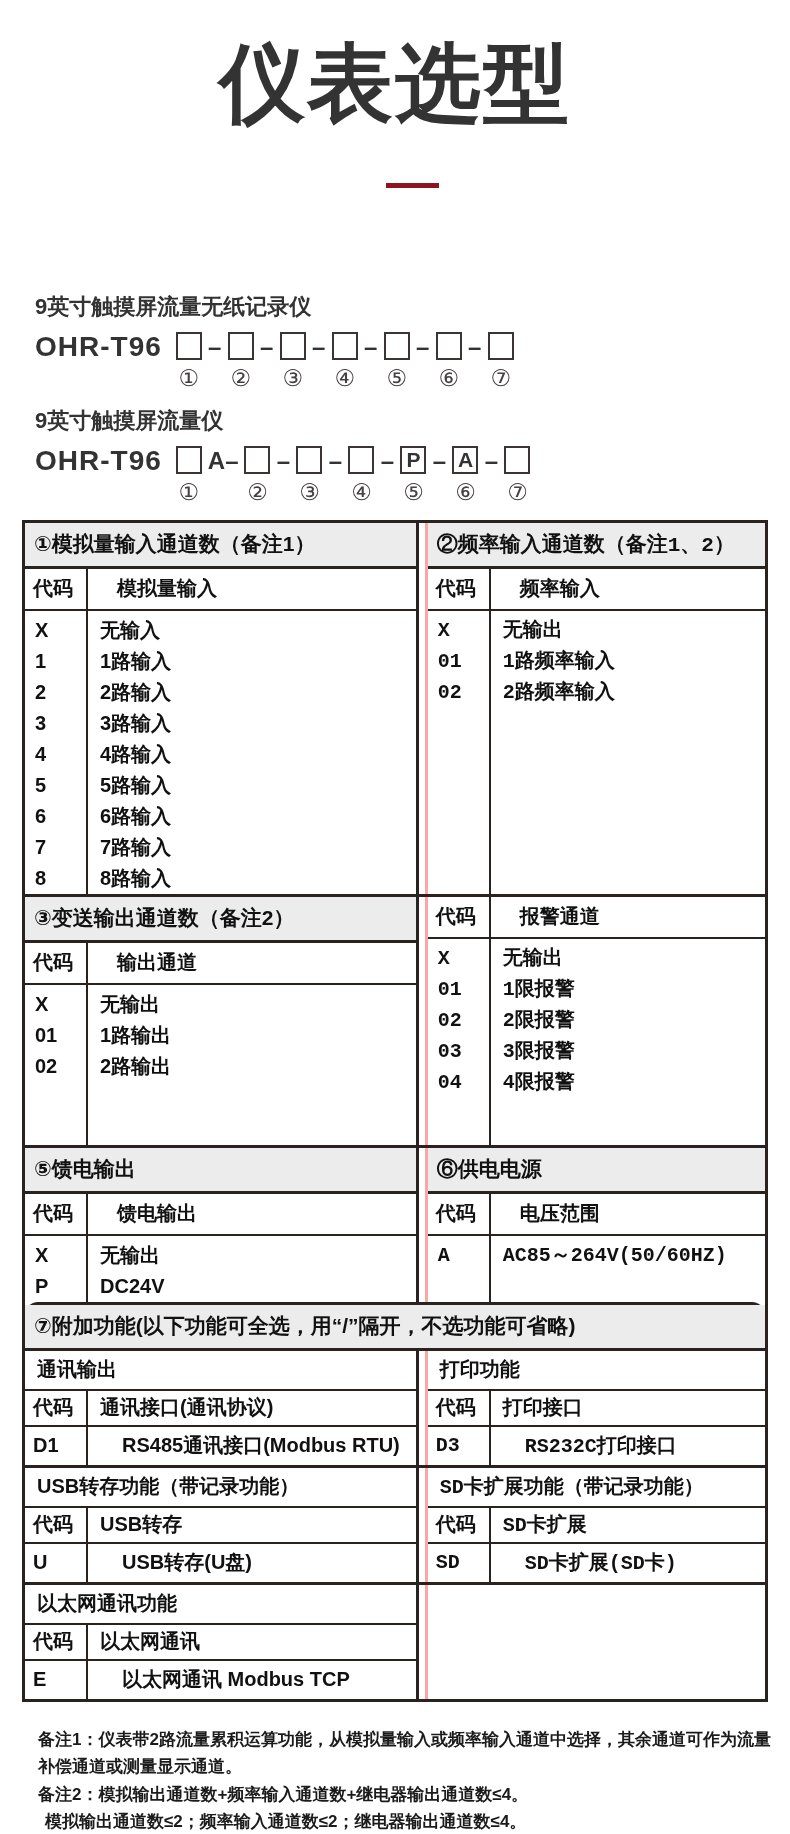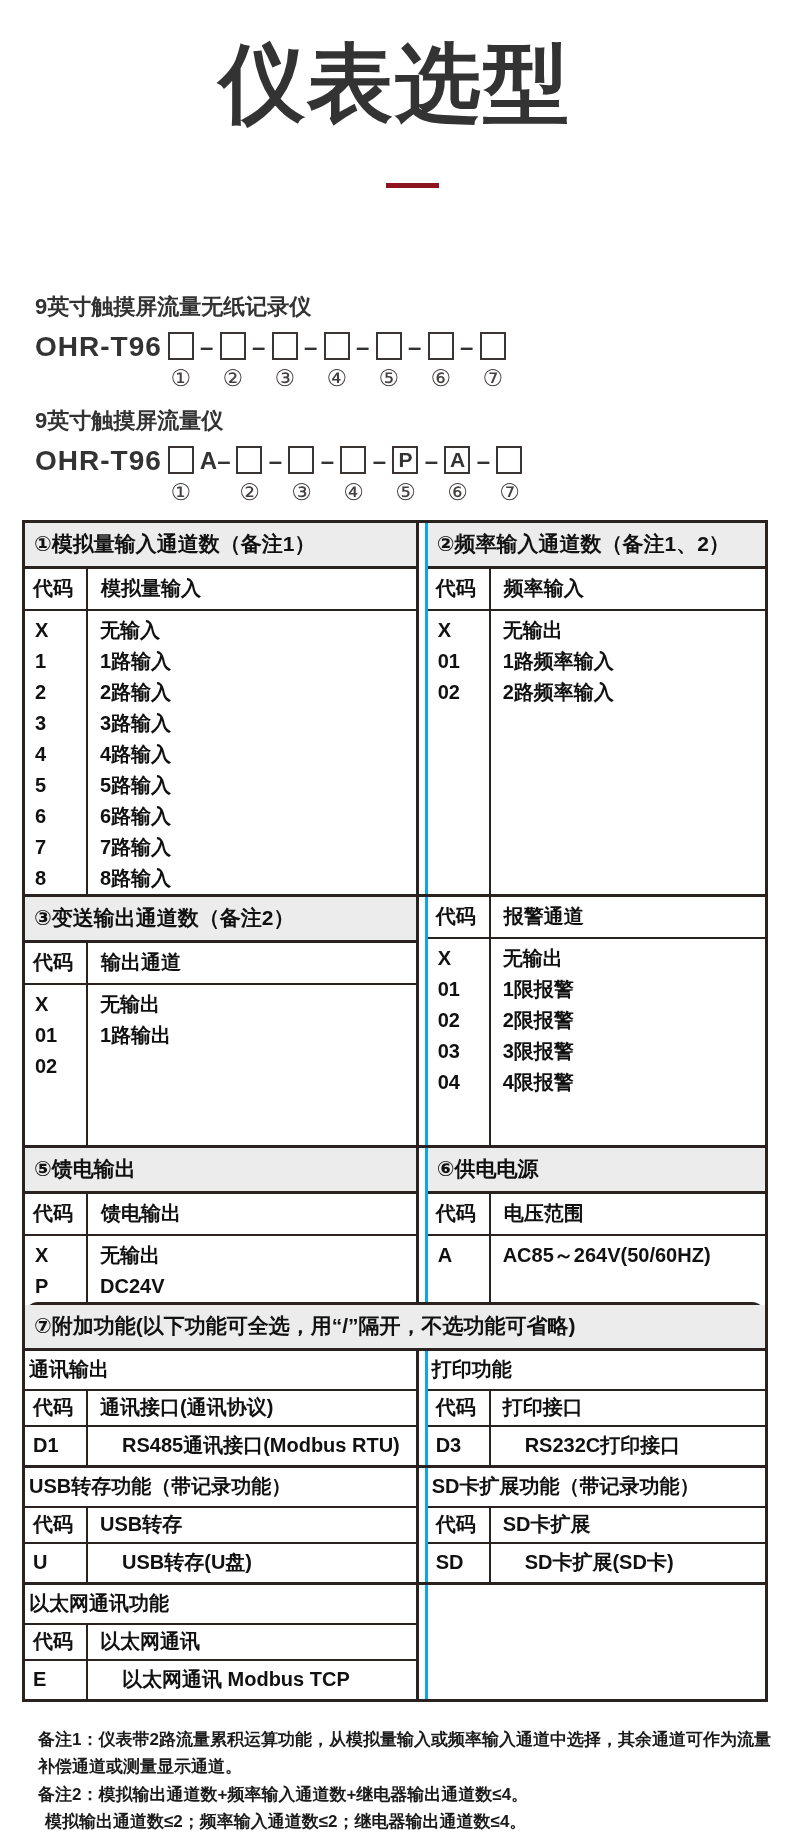--- a/index.html
+++ b/index.html
@@ -10,63 +10,63 @@
   
   .title{
     margin:36px 0 0 0;text-align:center;font-size:86px;line-height:1.1;
     font-weight:900;color:#333333;letter-spacing:2px;
   }
   .underline{width:53px;height:5px;margin:52px auto 0 auto;transform:translateX(17px);}
   
   .models{margin:104px 0 0 35px;}
   .model-label{font-size:22px;font-weight:700;color:#333;margin-bottom:10px;}
   .model-line{display:flex;align-items:flex-start;margin-bottom:16px;}
-  .prefix{height:32px;line-height:30px;font-size:28px;font-weight:700;letter-spacing:1px;color:#333;padding-right:6px;}
+  .prefix{height:32px;line-height:30px;font-size:28px;font-weight:700;letter-spacing:1px;color:#333;padding-right:14px;}
   .slot{display:inline-flex;flex-direction:column;align-items:center;}
   .mbox{
     width:26px;height:28px;box-sizing:border-box;border:2px solid #3a3533;
     display:flex;align-items:center;justify-content:center;
     font-size:21px;font-weight:700;color:#333;
   }
   .msep{height:30px;display:flex;align-items:center;padding:0 6px;font-size:24px;font-weight:700;color:#333;min-width:14px;justify-content:center;}
   .mnum{margin-top:7px;font-size:23px;font-weight:400;color:#454140;line-height:1;}
   
   .mtable{margin:14px 0 8px 22px;width:746px;box-sizing:border-box;border:3px solid #29221e;}
   .band{display:flex;border-top:3px solid #29221e;}
   .band.first{border-top:none;}
   .band.full{display:block;border-radius:13px;}
   .half{box-sizing:border-box;display:flex;flex-direction:column;}
   .half.l{width:53.2%;border-right:3px solid #29221e;}
   .gapcol{width:6px;background:#fff;}
-  .half.r{flex:1;border-left:3px solid #0ea5e9;}
+  .half.r{flex:1;border-left:3px solid #fca5a5;font-family:Liberation Mono, monospace;}
   .sec-head{
     background:#ececec;height:46px;box-sizing:border-box;border-bottom:3px solid #29221e;
     display:flex;align-items:center;padding-left:9px;font-size:21px;font-weight:700;color:#111;
   }
   .sec-head.nob{border-bottom:none;height:43px;}
   .code-head{
     display:flex;align-items:stretch;height:42px;box-sizing:border-box;
     border-bottom:2px solid #29221e;font-size:20px;font-weight:700;color:#111;
   }
   .code-head .cc,.data-area .cc,.prow .cc{
     width:63px;box-sizing:border-box;border-right:2px solid #29221e;
   }
   .code-head .cc{display:flex;align-items:center;padding-left:8px;}
-  .code-head .dc{flex:1;display:flex;align-items:center;padding-left:13px;}
+  .code-head .dc{flex:1;display:flex;align-items:center;padding-left:29px;}
   .data-area{display:flex;flex:1;}
   .data-area .cc{padding:4px 0 0 10px;}
   .data-area .dc{flex:1;padding:4px 0 0 12px;}
   .b1 .data-area{min-height:283px;}
   .b2 .data-area{min-height:160px;}
   .b3 .data-area{min-height:66px;}
   .drow{height:31px;line-height:31px;font-size:20px;font-weight:600;color:#111;white-space:nowrap;}
   
   .grouphead{
     height:40px;box-sizing:border-box;border-bottom:2px solid #29221e;
-    display:flex;align-items:center;padding-left:4px;font-size:20px;font-weight:700;color:#111;
+    display:flex;align-items:center;padding-left:12px;font-size:20px;font-weight:700;color:#111;
   }
   .prow{height:36px;box-sizing:border-box;display:flex;align-items:stretch;border-bottom:2px solid #29221e;font-size:20px;color:#111;}
   .prow.last{border-bottom:none;height:38px;gap:22px;}
   .prow .cc{display:flex;align-items:center;padding-left:8px;font-weight:700;}
   .prow .dc{flex:1;display:flex;align-items:center;padding-left:12px;font-weight:600;}
   .prow.codeh .dc{font-weight:700;}
   
   .notes{margin:24px 0 0 38px;width:716px;font-size:17px;font-weight:600;line-height:1.62;color:#1b1b1b;}
   .notes .note{white-space:nowrap;}
   .notes .note:nth-child(4){padding-left:7px;}
@@ -269,20 +269,21 @@
 
   <div class="drow">01</div>
 
   <div class="drow">02</div>
 </div>
           <div class="dc">
   <div class="drow">无输出</div>
 
   <div class="drow">1路输出</div>
 
+  <div class="drow">2路输出</div>
 </div>
         </div>
       </div>
       <div class="gapcol"></div>
       <div class="half r">
         <div class="code-head">
           <span class="cc">代码</span>
           <span class="dc">报警通道</span>
         </div>
         <div class="data-area">

